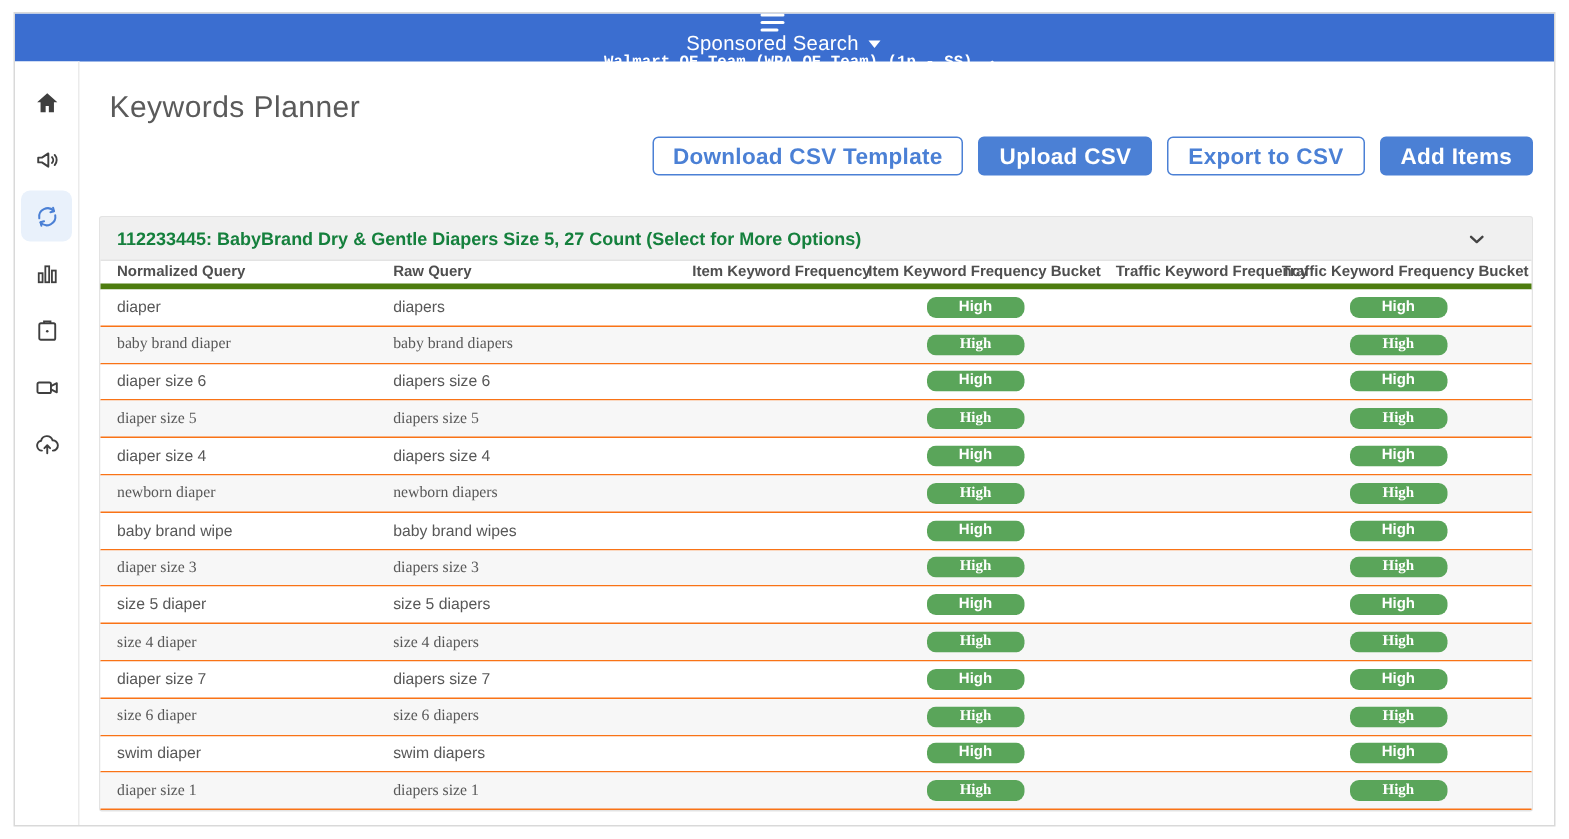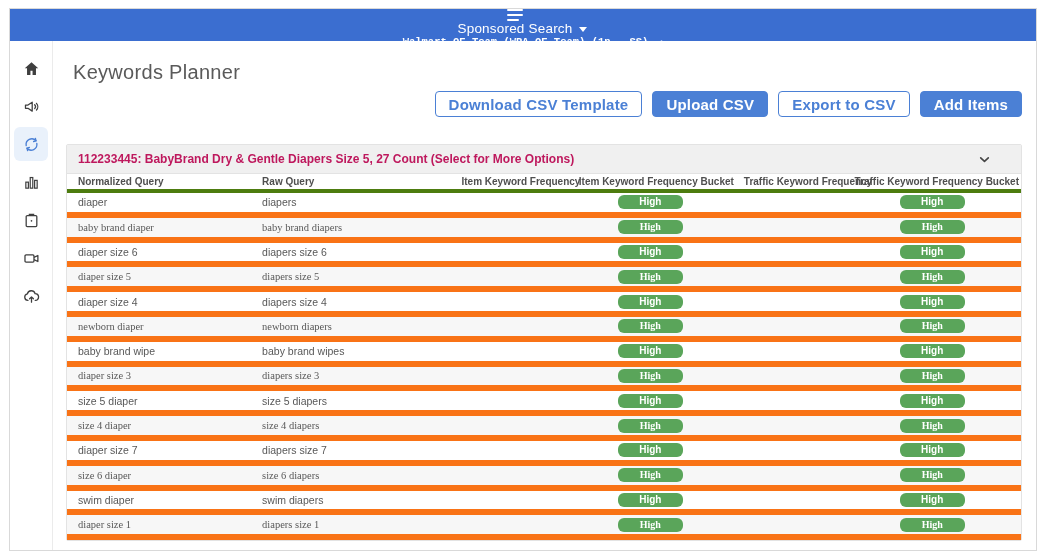--- a/index.html
+++ b/index.html
@@ -30,27 +30,27 @@
   .page-title { font-size:20px; font-weight:400; color:#5a5a5a; letter-spacing:.3px; margin-left:7px; }
 
   .actions { display:flex; justify-content:flex-end; gap:10px; margin-top:7px; }
   .btn { font-family:"Liberation Sans", sans-serif; font-size:15px; font-weight:600; height:26px; padding:0 13px; border-radius:4px; cursor:pointer; letter-spacing:.2px; }
   .btn.outline { background:#fff; border:1px solid #4b80d5; color:#4b80d5; }
   .btn.solid { background:#4b80d5; border:1px solid #4b80d5; color:#fff; }
 
   
   .card { margin-top:27px; border:1px solid #e3e3e3; border-radius:2px; background:#fff; }
   .section-header { height:29px; background:#f0f0f0; display:flex; align-items:center; padding:0 14px 0 11px; border-bottom:1px solid #e3e3e3; cursor:pointer; }
-  .section-title { font-size:12px; font-weight:600; color:#be185d; }
+  .section-title { font-size:12px; font-weight:600; color:#15803d; }
   .section-chevron { margin-left:auto; margin-right:16px; }
 
   .grid-row { display:grid; grid-template-columns:19.3% 20.9% 12.3% 17.3% 11.6% 18.6%; align-items:center; }
   .col-headers { height:19px; border-bottom:4px solid #4d7c0f; }
   .col-headers .th { font-size:10px; font-weight:700; color:#4f4f4f; white-space:nowrap; padding-left:11px; }
-  .row { height:24.8px; font-size:10.5px; color:#585858; border-bottom:6px solid #f97316; background:#fff; }
+  .row { height:24.8px; font-size:10.5px; color:#585858; border-bottom:1px solid #f97316; background:#fff; }
   .row.alt { background:#f7f7f7;font-family:Liberation Serif, serif; }
   .row .td { padding-left:11px; white-space:nowrap; overflow:hidden; }
   .td.bucket { text-align:center; padding-left:0; }
   .badge { display:inline-block; width:65px; padding:1px 0 2px; background:#5aa55a; color:#fff; font-size:10px; font-weight:600; border-radius:6px; text-align:center; line-height:11px; }
 </style>
 </head>
 <body>
 
 <div class="frame">
 

